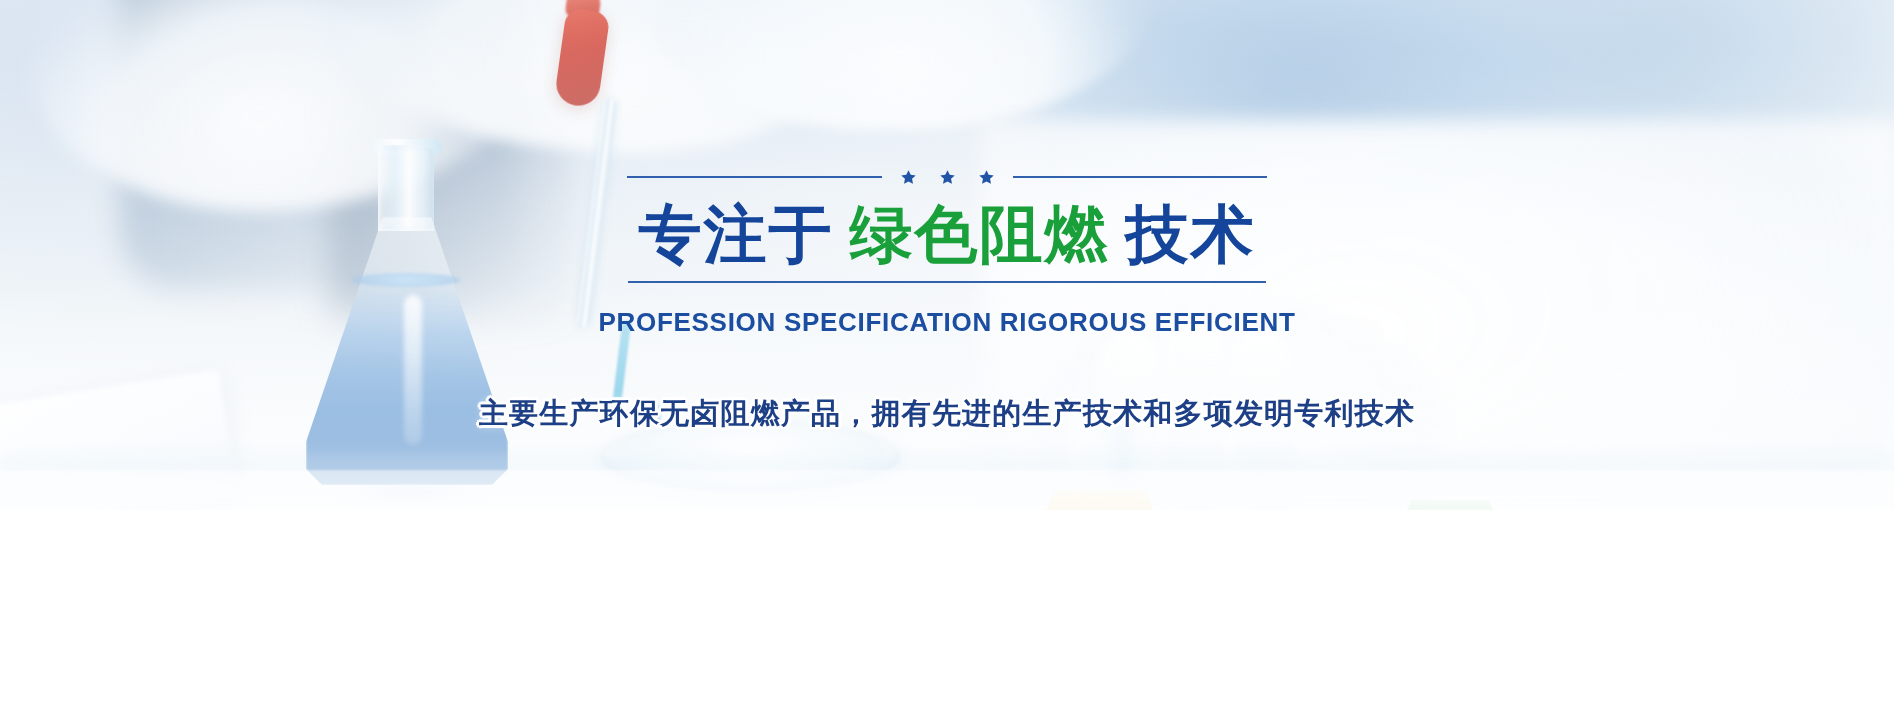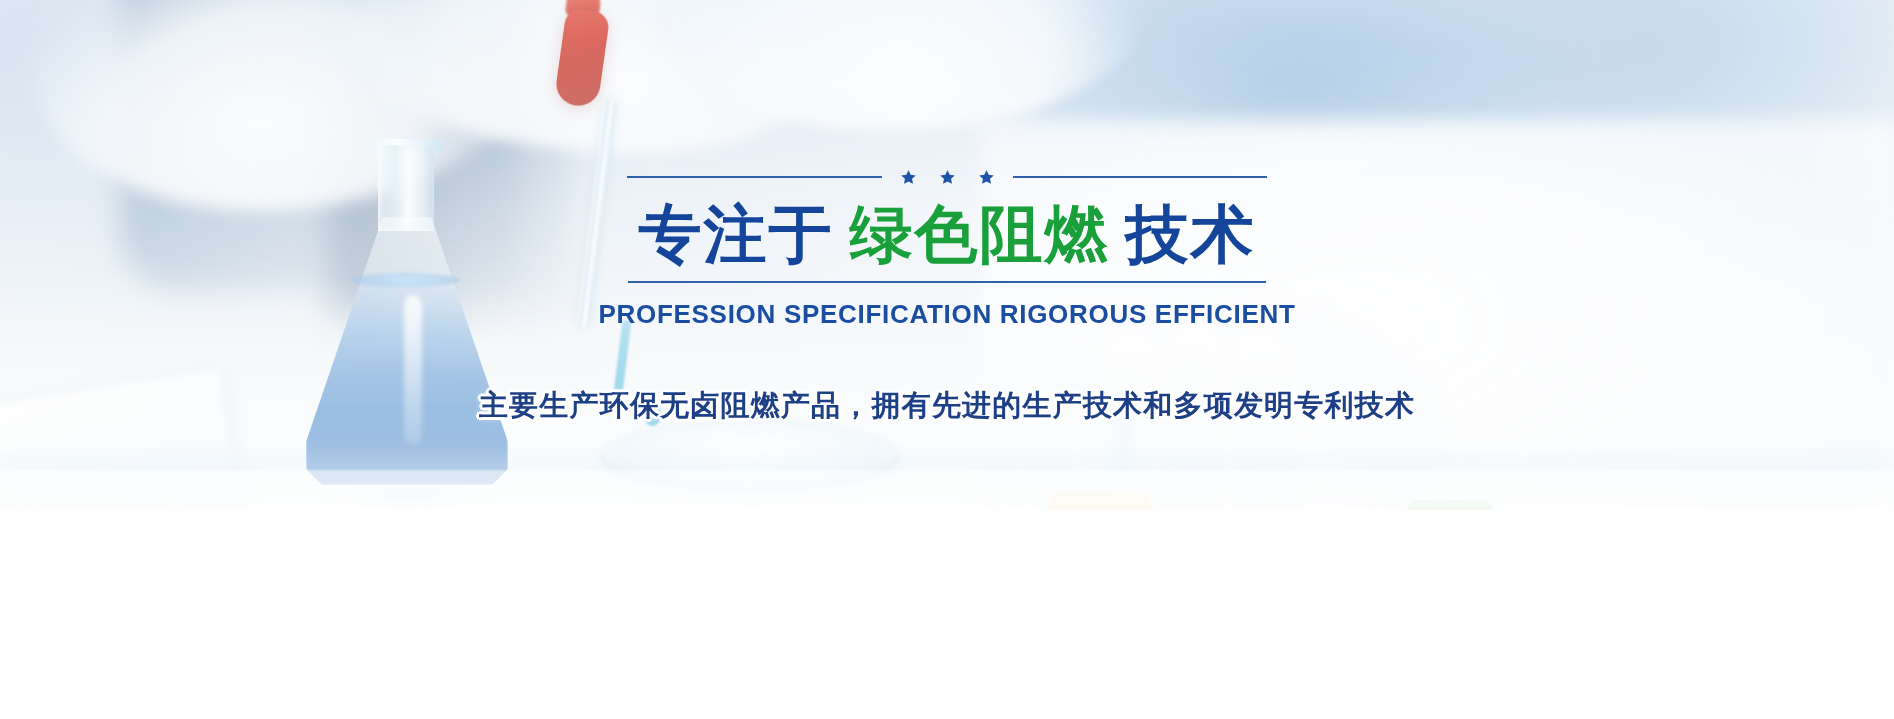--- a/index.html
+++ b/index.html
@@ -271,21 +271,21 @@
   }
   .hl-blue{ color:#14459a; }
   .hl-green{ color:#1aa03b; }
   .hl-gap{ display:inline-block; width:16px; }
 
   .rule2{
     width:638px; height:2px; background:#1f54a6; opacity:.92; margin-top:10px;
   }
 
   .subtitle{
-    margin-top:16px;
+    margin-top:24px;
     font-size:26px; font-weight:bold; letter-spacing:.7px;
     color:#1b4da0; white-space:nowrap;
     font-family:"Liberation Sans","DejaVu Sans",sans-serif;
   }
 
   .tagline{
     margin-top:56px;
     font-size:29px; font-weight:bold; letter-spacing:1.2px;
     color:#1d3f86; white-space:nowrap;
     font-family:"DejaVu Sans","Liberation Sans",sans-serif;

